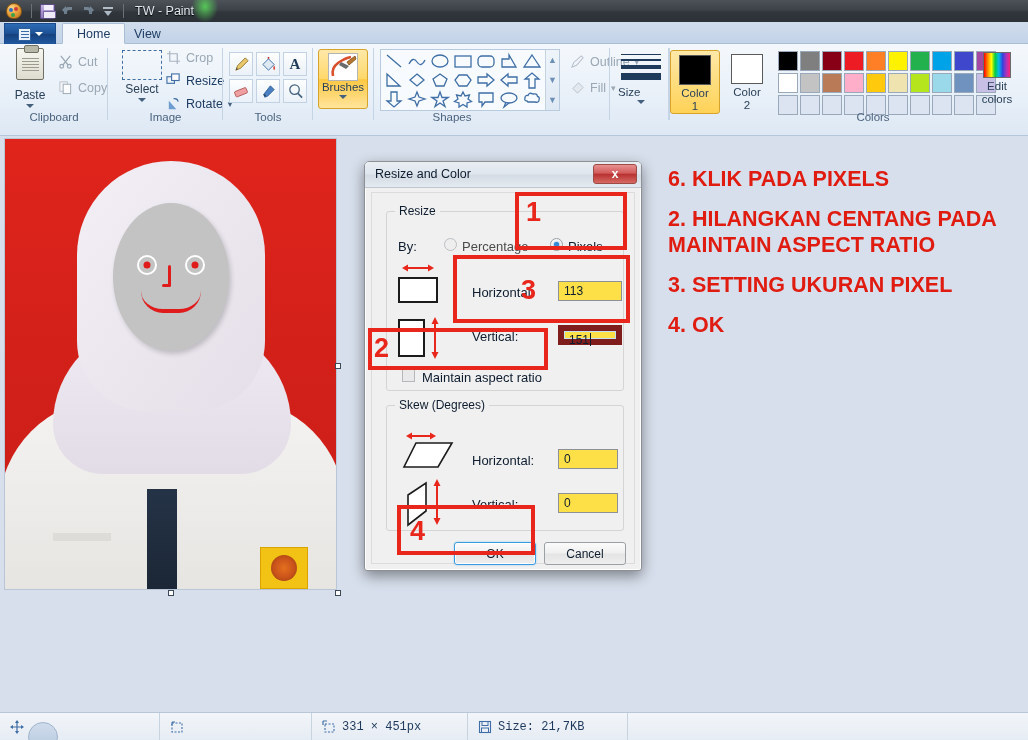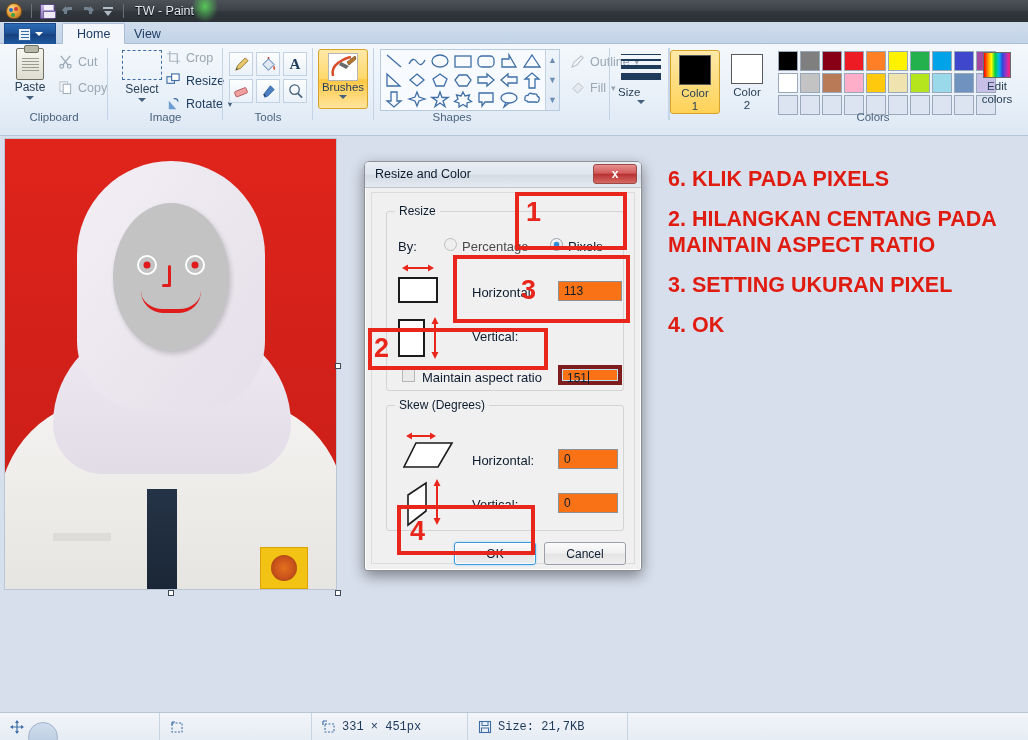--- a/index.html
+++ b/index.html
@@ -98,21 +98,21 @@
     width:28px;height:32px;margin:0 auto; background:linear-gradient(to bottom,#f6f6f0,#dedcd0);
     border:1.5px solid #6f6f63; border-radius:2px; position:relative;
   }
   .clipboard-ico::before{
     content:"";position:absolute;left:7px;top:-4px;width:13px;height:6px;background:#b8b8a9;border:1.5px solid #6f6f63;border-radius:2px;
   }
   .clipboard-ico::after{
     content:"";position:absolute;left:5px;top:9px;width:17px;height:1px;background:#9b9b8e;
     box-shadow:0 3px 0 #9b9b8e,0 6px 0 #9b9b8e,0 9px 0 #9b9b8e,0 12px 0 #9b9b8e;
   }
-  .paste-lbl{ font-size:12px; color:#2a4158; margin-top:0; }
+  .paste-lbl{ font-size:12px; color:#2a4158; margin-top:8px; }
   .mini-caret{ width:0;height:0;margin:2px auto 0;border-left:4px solid transparent;border-right:4px solid transparent;border-top:4px solid #45607d; }
   .small-cmd{
     position:absolute; display:flex; align-items:center; gap:5px; font-size:12.5px; color:#9aa7b4;
   }
   .small-cmd.enabled{ color:#1e3d63; }
 
   
   .select-btn{ position:absolute; left:8px; top:6px; width:52px; text-align:center; }
   .sel-dash{ width:40px;height:30px;margin:0 auto;border:1.5px dashed #3f6ea6; }
 
@@ -245,24 +245,24 @@
     position:absolute; width:13px;height:13px;border-radius:50%;
     background:radial-gradient(circle at 40% 35%,#ffffff,#e6e6e6);
     border:1px solid #9aa0a6;
   }
   .radio.checked::after{
     content:"";position:absolute;left:3px;top:3px;width:5px;height:5px;border-radius:50%;
     background:#2f8ad8; box-shadow:0 0 2px #1f6fbd;
   }
   .radio.dim{ border-color:#bcbfc2; background:#eeeeee; }
   .txtinput{
-    position:absolute; background:#f97316; border:1px solid #8d9196; height:20px;
+    position:absolute; background:#fde047; border:1px solid #8d9196; height:20px;
     font-size:12px; color:#0d1c2e; padding-left:5px; line-height:18px;
   }
-  .txtinput.focus{ border:4px solid #7f1d1d; box-shadow:inset 0 0 0 1px #bfe0f6;margin-top:40px; }
+  .txtinput.focus{ border:6px solid #7f1d1d; box-shadow:inset 0 0 0 1px #bfe0f6; }
   .caret{ display:inline-block; width:1px; height:13px; background:#0d1c2e; vertical-align:-2px; margin-left:1px;}
   .checkbox{
     position:absolute; width:13px;height:13px; background:#e9e9e9; border:1px solid #b5b8bb;
   }
   .btn{
     position:absolute; height:23px; border:1px solid #9aa0a6; border-radius:3px;
     background:linear-gradient(to bottom,#fbfbfb 0%,#f0f0f0 48%,#e4e4e4 52%,#eeeeee 100%);
     font-size:12px;color:#0d1c2e;display:flex;align-items:center;justify-content:center;
   }
   .btn.default{ border:1px solid #3c9ade; box-shadow:inset 0 0 0 1px #ffffff, 0 0 2px #8fcaf0; }

